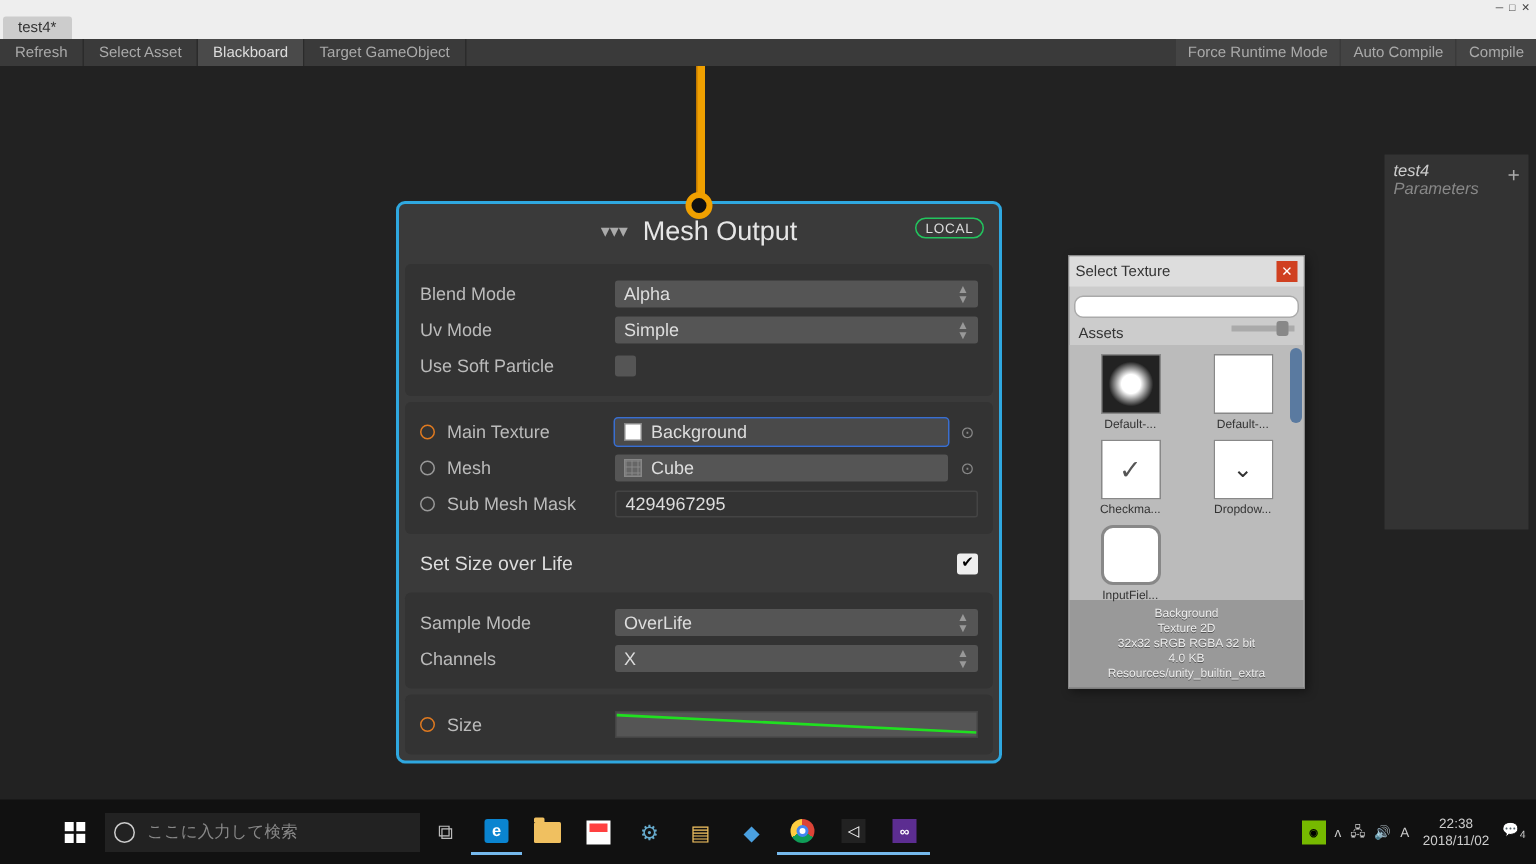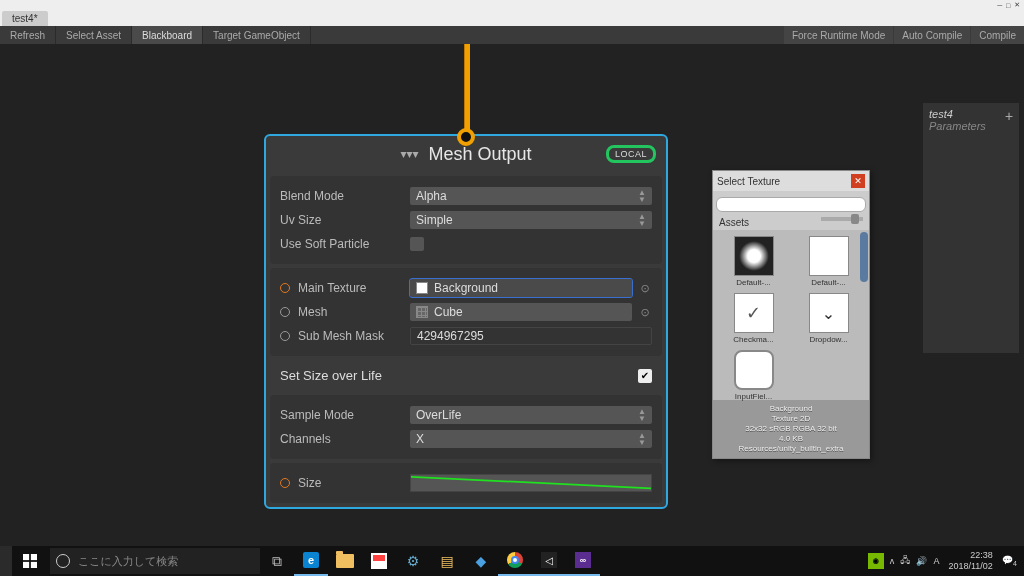--- a/index.html
+++ b/index.html
@@ -20,21 +20,21 @@
 
   
   .wire { position: absolute; top: 0; left: 464px; width: 6px; height: 93px; background: #f0a000; border-left:1px solid #c07800;}
   .port { position:absolute; top:84px; left:457px; width:18px; height:18px; border-radius:50%; background:#111; border:4px solid #f0a000; z-index:3;}
 
   
   .node { position: absolute; top: 90px; left: 264px; width: 404px; background: #3a3a3a; border: 2px solid #2fa8e0; border-radius: 6px; }
   .node-head { height: 36px; display: flex; align-items: center; justify-content: center; position: relative; }
   .node-title { font-size: 18px; color: #e6e6e6; font-weight: 300;}
   .node-icon { margin-right: 10px; font-size: 12px; color:#aaa;}
-  .local { position: absolute; right: 10px; top: 9px; font-size: 9px; color: #ddd; border: 3px solid #22c55e; border-radius: 8px; padding: 1px 6px; letter-spacing: 0.5px;}
+  .local { position: absolute; right: 10px; top: 9px; font-size: 9px; color: #ddd; border: 1px solid #22c55e; border-radius: 8px; padding: 1px 6px; letter-spacing: 0.5px;}
   .block { background: #333; margin: 4px; border-radius: 4px; padding: 8px 10px; }
   .row { display: flex; align-items: center; height: 24px; }
   .lbl { width: 130px; font-size: 12px; color: #bbb; display:flex; align-items:center;}
   .radio { width:10px; height:10px; border:1.5px solid #999; border-radius:50%; margin-right:8px; display:inline-block;}
   .radio.hot { border-color:#e07a20;}
   .fld { flex: 1; display:flex; align-items:center;}
   .select { background:#555; color:#ddd; font-size:12px; padding:2px 6px; border-radius:2px; flex:1; display:flex; justify-content:space-between; align-items:center; height:18px;}
   .select .arrows { color:#999; font-size:8px; line-height:7px;}
   .obj { background:#555; color:#ddd; font-size:12px; padding:2px 6px; border-radius:2px; flex:1; display:flex; align-items:center; height:18px;}
   .obj.sel { outline:1px solid #3a6fd0; background:#4a4a4a;}
@@ -73,30 +73,30 @@
   .thumb-item .tbox.dark .glow{ position:absolute; inset:4px; background:radial-gradient(circle,#fff 0%,#fff 30%,transparent 70%);}
   .thumb-item .tbox.blue{ background:#eef; border:3px solid #6af; border-radius:6px;}
   .thumb-item .tbox .cmark{ position:absolute; inset:0; display:flex; align-items:center; justify-content:center; color:#555; font-size:18px;}
   .thumb-item .tbox .drop{ position:absolute; inset:0; display:flex; align-items:center; justify-content:center; color:#333; font-size:16px;}
   .thumb-item .tbox.round{ border-radius:8px; border:2px solid #888;}
   .thumb-item .tlbl { font-size:8px; color:#333; white-space:nowrap; overflow:hidden; text-overflow:ellipsis;}
   .thumb-item .tlbl.sel { background:#3a6fd0; color:#fff; border-radius:6px; padding:1px 2px;}
   .picker-foot { background:#999; padding:4px; font-size:8px; color:#eee; text-align:center; line-height:10px; text-shadow:0 1px 0 #555;}
 
   
-  .taskbar { position:absolute; bottom:0; left:12px; right:0; height:30px; background:#111; display:flex; align-items:center;}
+  .taskbar { position:absolute; bottom:0; left:0; right:0; height:43px; background:#111; display:flex; align-items:center;padding-left:32px;}
   .taskbar .start { width:36px; height:30px; display:flex; align-items:center; justify-content:center;}
   .taskbar .start svg{ width:14px; height:14px;}
   .taskbar .search { background:#222; height:26px; width:210px; display:flex; align-items:center; padding:0 6px; color:#888; font-size:11px; margin-left:2px;}
   .taskbar .search .o{ width:14px; height:14px; border:1.5px solid #ccc; border-radius:50%; margin-right:8px;}
   .taskbar .ic { width:34px; height:30px; display:flex; align-items:center; justify-content:center; color:#bbb; font-size:14px;}
   .taskbar .ic.u{ border-bottom:2px solid #76b9ed;}
   .taskbar .tray { margin-left:auto; display:flex; align-items:center; padding:0 4px; color:#ccc; font-size:9px;}
   .taskbar .tray .tic{ margin:0 3px;}
-  .taskbar .tray .clock{ text-align:right; line-height:11px; margin:0 6px;}
+  .taskbar .tray .clock{ text-align:center; line-height:11px; margin:0 6px;}
 
   .edge{width:16px;height:16px;background:#0a84d0;color:#fff;border-radius:2px;display:flex;align-items:center;justify-content:center;font-weight:bold;font-size:11px;}
   .folder{width:18px;height:14px;background:#f0c060;border-radius:1px;position:relative;}
   .folder:before{content:'';position:absolute;top:-3px;left:0;width:7px;height:3px;background:#f0c060;border-radius:1px 1px 0 0;}
   .store{width:16px;height:16px;background:#fff;position:relative;}
   .store:before{content:'';position:absolute;inset:2px;background:linear-gradient(#ff4040 50%,#fff 50%);}
   .chrome-i{width:16px;height:16px;border-radius:50%;background:conic-gradient(#db4437 0 120deg,#0f9d58 120deg 240deg,#ffcd40 240deg 360deg);position:relative;}
   .chrome-i:after{content:'';position:absolute;inset:4px;background:#fff;border-radius:50%;border:2px solid #4285f4;}
   .unity-i{width:16px;height:16px;background:#222;color:#fff;display:flex;align-items:center;justify-content:center;font-size:10px;}
   .vs-i{width:16px;height:16px;background:#5c2d91;color:#fff;display:flex;align-items:center;justify-content:center;font-size:9px;font-weight:bold;}
@@ -139,21 +139,21 @@
       <div class="row">
         <div class="lbl">Blend Mode</div>
         <div class="fld">
             <div class="select">
               <span>Alpha</span>
               <span class="arrows">▲<br>▼</span>
             </div>
           </div>
       </div>
       <div class="row">
-        <div class="lbl">Uv Size</div>
+        <div class="lbl">Uv Mode</div>
         <div class="fld">
             <div class="select">
               <span>Simple</span>
               <span class="arrows">▲<br>▼</span>
             </div>
           </div>
       </div>
       <div class="row">
         <div class="lbl">Use Soft Particle</div>
         <div class="fld">

